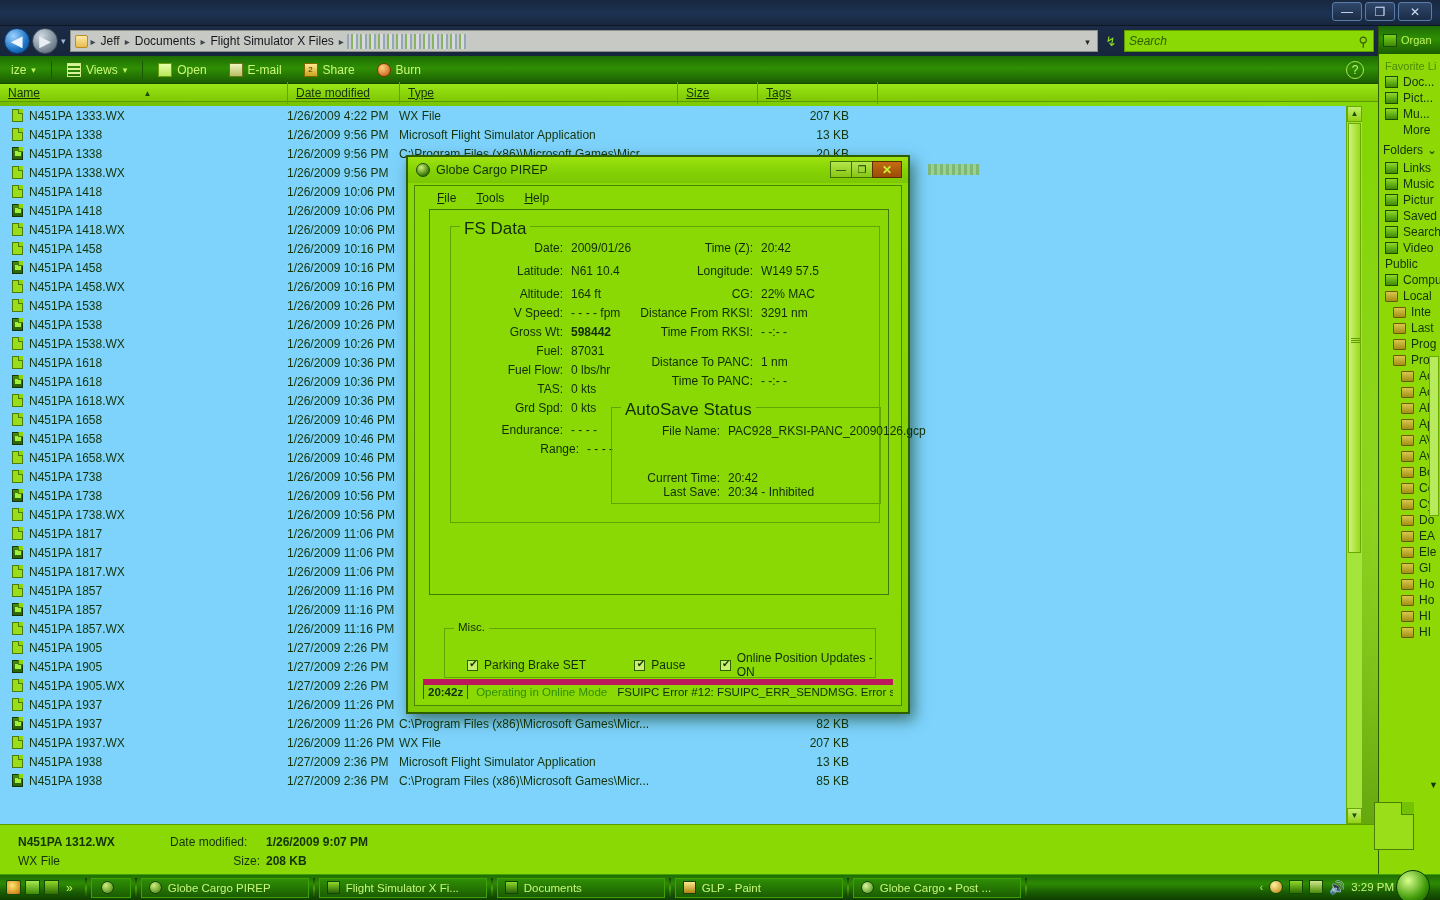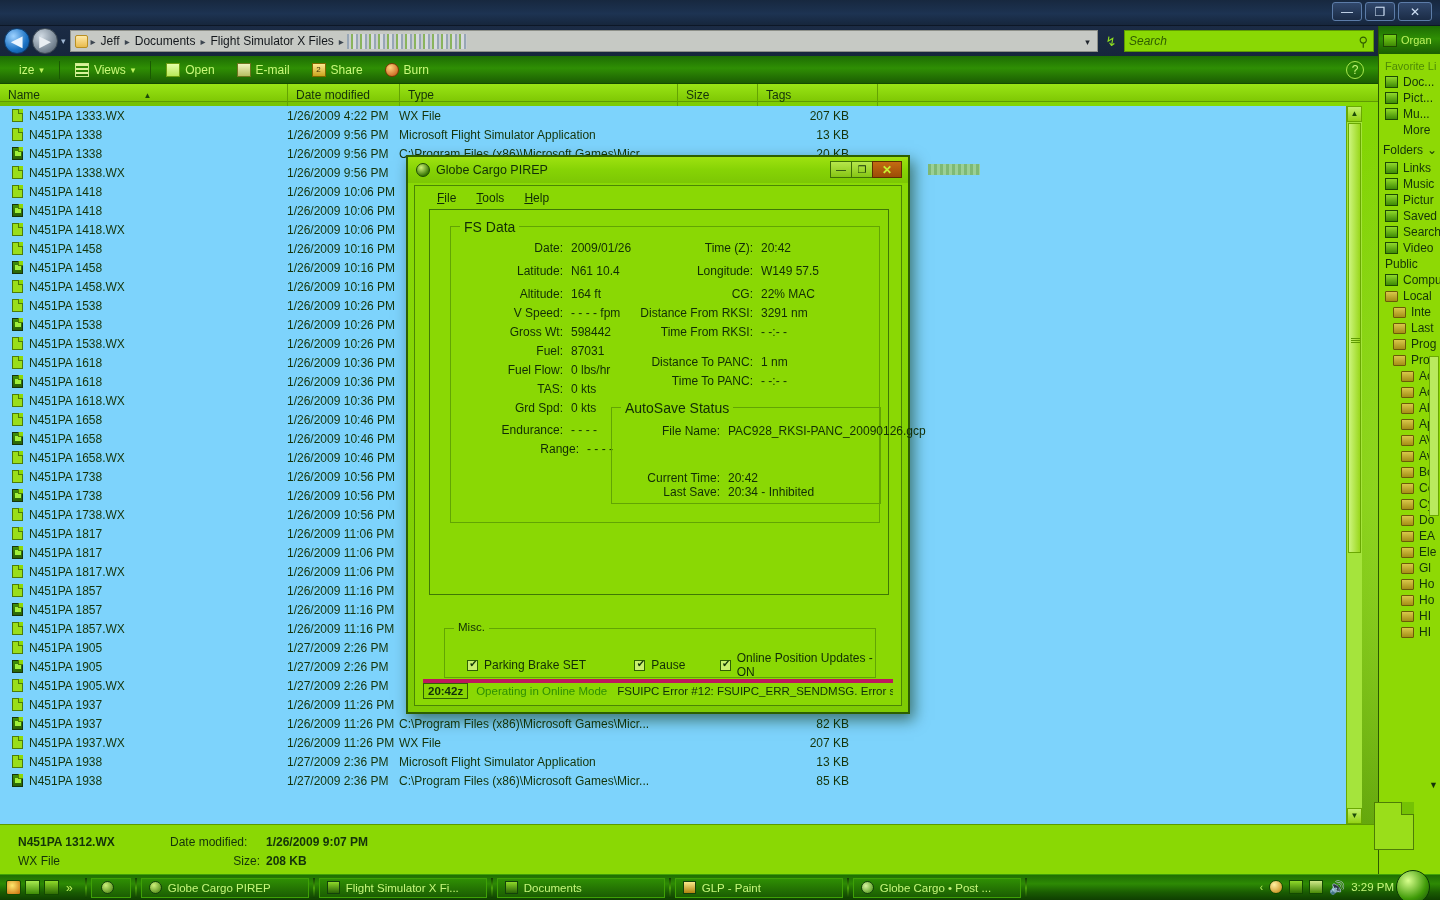--- a/index.html
+++ b/index.html
@@ -81,21 +81,21 @@
     width:250px;height:22px;background:#8ad804;border:1px solid #5e9b02;
     display:flex;align-items:center;padding:0 4px;position:relative;
   }
   .searchbox .ph{ color:#2f5c00; font-style:italic; font-size:12px; }
   .searchbox .mag{ position:absolute; right:5px; color:#2f5c00; font-size:13px; }
 
   
   .cmdbar{
     position:absolute; left:0; top:30px; width:1378px; height:28px;
     background:linear-gradient(180deg,#1d6b03 0%, #2f8f04 45%, #1b5d02 100%);
-    display:flex; align-items:center; gap:8px; padding-left:12px;
+    display:flex; align-items:center; gap:8px; padding-left:4px;
     border-bottom:1px solid #134a01;
   }
   .cmditem{ display:flex;align-items:center;gap:5px;padding:3px 7px;color:#bdf25e;font-size:12px; white-space:nowrap;}
   .cmditem .cap{ color:#c9f87a; }
   .cmdcaret{ color:#bdf25e; font-size:9px; }
   .cmdsep{ width:1px;height:18px;background:#1a5a02; }
   .ic{ width:14px;height:14px; display:inline-block; position:relative; }
   .ic-views{ background:repeating-linear-gradient(180deg,#d9f39a 0 2px,transparent 2px 4px); border:1px solid #cdeB8d;}
   .ic-doc{ background:linear-gradient(180deg,#e6ffa9,#b8e85a); border:1px solid #6d9e12; }
   .ic-mail{ background:linear-gradient(180deg,#f0f4c0,#b7bf62); border:1px solid #6f7520; }
@@ -103,22 +103,22 @@
   .ic-burn{ border-radius:50%; background:radial-gradient(circle at 35% 30%,#ffd27a,#c0500d); border:1px solid #7e3405;}
   .helpq{
     position:absolute; right:14px; top:5px; width:18px;height:18px;border-radius:50%;
     border:1px solid #a9e84e; color:#c7f57c; font-size:12px; text-align:center; line-height:16px;
   }
 
   
   .colhdr{
     position:absolute; left:0; top:58px; width:1378px; height:18px;
     background:linear-gradient(180deg,#99e515,#7fc804);
-    border-bottom:1px solid #5f9a02; display:flex; align-items:flex-start;
-    font-size:12px; color:#13320a;
+    border-bottom:1px solid #5f9a02; display:flex; align-items:center;
+    font-size:12px; color:#13320a;text-decoration:underline;
   }
   .colhdr .cell{ padding-left:8px; position:relative; height:22px; line-height:22px; }
   .colhdr .cell + .cell{ border-left:1px solid #63a402; }
   .sortarrow{ position:absolute; left:50%; top:1px; color:#1d4a08; font-size:8px; }
 
   
   .filelist{
     position:absolute; left:0; top:80px; width:1362px; height:718px;
     background:#7dd3fc; overflow:hidden;
   }
@@ -265,21 +265,21 @@
   }
   .tabbody{
     margin:0 12px 0 14px; height:386px; border:1px solid #3f7805; background:#8ad804;
     position:relative; top:-1px;
   }
 
   
   .gbox{ position:absolute; border:1px solid #62a503; }
   .gbox > .glegend{
     position:absolute; top:-8px; left:9px; background:#8ad804; padding:0 4px;
-    font-size:14px; color:#112d06;
+    font-size:17px; color:#112d06;
   }
   .fsdata{ left:20px; top:16px; width:430px; height:297px; }
   .autosave{ left:160px; top:180px; width:270px; height:97px; }
 
   .kv{ position:absolute; font-size:12px; color:#112d06; white-space:nowrap; }
   .kv .k{ display:inline-block; text-align:right; }
   .kv .v{ display:inline-block; }
 
   
   .miscbox{
@@ -297,21 +297,21 @@
     position:relative; flex:none;
   }
   .cbox::after{
     content:"✔"; position:absolute; left:0; top:-3px; width:11px;
     font-size:10px; color:#15380a; text-align:center;
   }
 
   
   .pstatus{
     position:absolute; left:8px; right:8px; bottom:6px; height:20px;
-    border-top:4px solid #be185d; display:flex; align-items:center; font-size:11.5px;
+    border-top:6px solid #be185d; display:flex; align-items:center; font-size:11.5px;
     overflow:hidden; white-space:nowrap;
   }
   .pstatus .clock{
     border:1px solid #2f6103; background:#87d504; font-weight:bold; color:#10300a;
     padding:1px 4px; margin-right:8px; font-size:11.5px;
   }
   .pstatus .mode{ color:#2f8f04; margin-right:10px; }
   .pstatus .err{ color:#10300a; }
 
   
@@ -1013,21 +1013,21 @@
 
     <div class="tabbody">
 
       <div class="gbox fsdata">
         <div class="glegend">FS Data</div>
         <div id="fs-left">
             <div class="kv" style="left: 0px; top: 14px; width: 196px;"><span class="k" style="width: 112px;">Date:</span><span class="v" style="padding-left: 8px;">2009/01/26</span></div>
             <div class="kv" style="left: 0px; top: 37px; width: 196px;"><span class="k" style="width: 112px;">Latitude:</span><span class="v" style="padding-left: 8px;">N61 10.4</span></div>
             <div class="kv" style="left: 0px; top: 60px; width: 196px;"><span class="k" style="width: 112px;">Altitude:</span><span class="v" style="padding-left: 8px;">164 ft</span></div>
             <div class="kv" style="left: 0px; top: 79px; width: 196px;"><span class="k" style="width: 112px;">V Speed:</span><span class="v" style="padding-left: 8px;">- - - - fpm</span></div>
-            <div class="kv" style="left: 0px; top: 98px; width: 196px;"><span class="k" style="width: 112px;">Gross Wt:</span><span class="v" style="padding-left: 8px;">598442</span></div>
+            <div class="kv" style="left: 0px; top: 98px; width: 196px;"><span class="k" style="width: 112px;">Gross Wt:</span><span class="v" style="padding-left: 8px; font-weight: bold;">598442</span></div>
             <div class="kv" style="left: 0px; top: 117px; width: 196px;"><span class="k" style="width: 112px;">Fuel:</span><span class="v" style="padding-left: 8px;">87031</span></div>
             <div class="kv" style="left: 0px; top: 136px; width: 196px;"><span class="k" style="width: 112px;">Fuel Flow:</span><span class="v" style="padding-left: 8px;">0 lbs/hr</span></div>
             <div class="kv" style="left: 0px; top: 155px; width: 196px;"><span class="k" style="width: 112px;">TAS:</span><span class="v" style="padding-left: 8px;">0 kts</span></div>
             <div class="kv" style="left: 0px; top: 174px; width: 196px;"><span class="k" style="width: 112px;">Grd Spd:</span><span class="v" style="padding-left: 8px;">0 kts</span></div>
             <div class="kv" style="left: 0px; top: 196px; width: 196px;"><span class="k" style="width: 112px;">Endurance:</span><span class="v" style="padding-left: 8px;">- - - -</span></div>
             <div class="kv" style="left: 16px; top: 215px; width: 196px;"><span class="k" style="width: 112px;">Range:</span><span class="v" style="padding-left: 8px;">- - - -</span></div>
           </div>
         <div id="fs-right">
             <div class="kv" style="left: 170px; top: 14px;"><span class="k" style="width: 132px;">Time (Z):</span><span class="v" style="padding-left: 8px;">20:42</span></div>
             <div class="kv" style="left: 170px; top: 37px;"><span class="k" style="width: 132px;">Longitude:</span><span class="v" style="padding-left: 8px;">W149 57.5</span></div>

